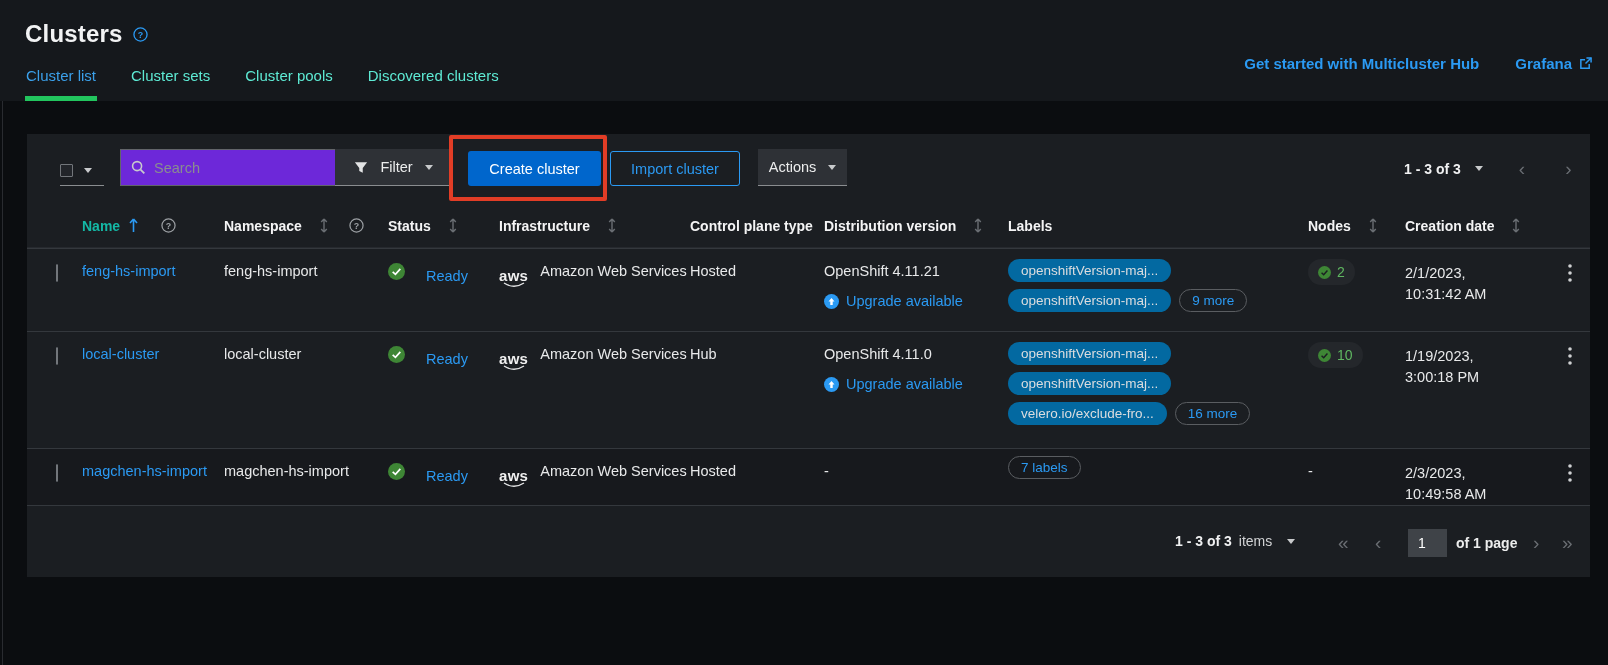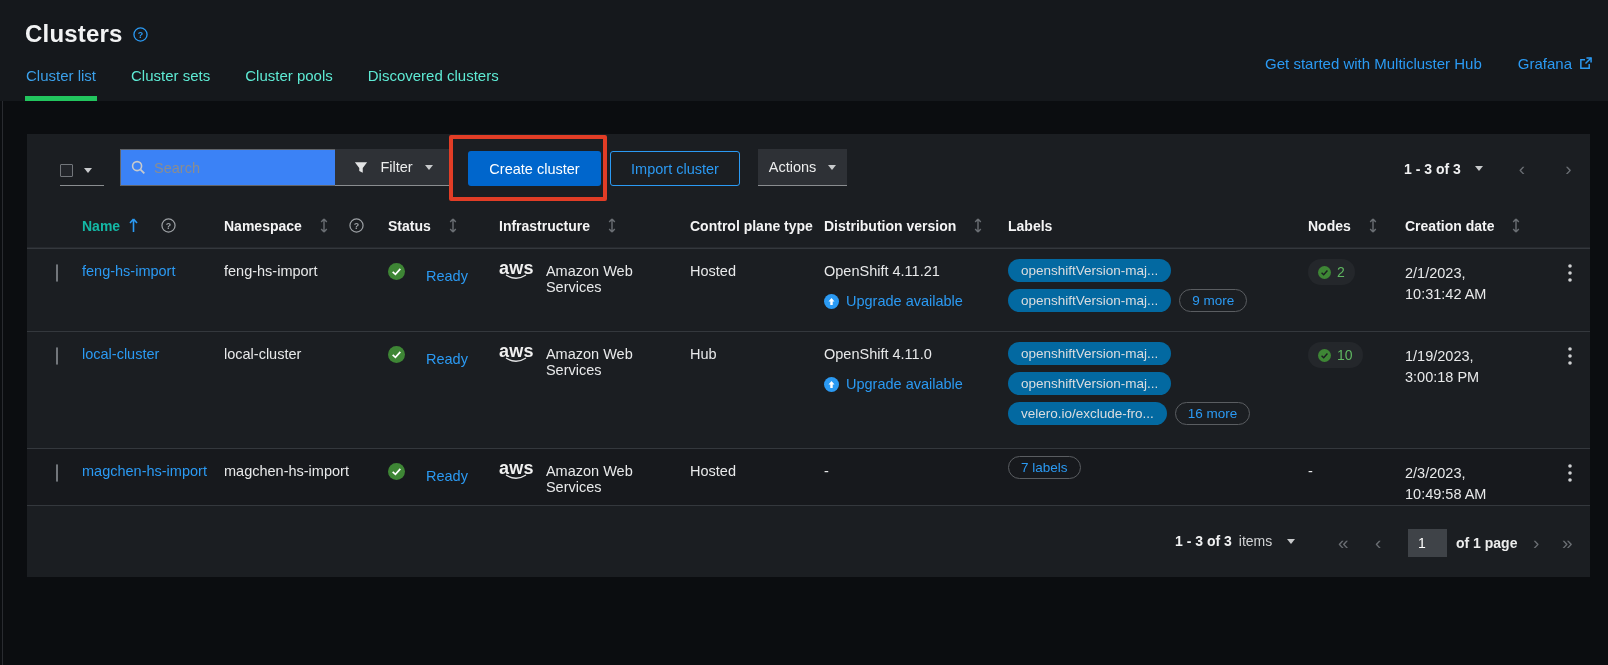--- a/index.html
+++ b/index.html
@@ -6,34 +6,34 @@
   body { background:#000; font-family:"Liberation Sans", sans-serif; }
   .page { position:relative; width:1608px; height:665px; background:#0b0d10; overflow:hidden; color:#e8e9ea; }
   .edge-line { position:absolute; left:2px; top:0; width:1px; height:100%; background:#43464a; opacity:.55; }
 
   
   .top { position:absolute; left:0; top:0; width:1608px; height:101px; background:#15181c; }
   .title-row { position:absolute; left:25px; top:20px; display:flex; align-items:center; gap:10px; }
   .title-row h1 { font-size:24px; font-weight:600; color:#f2f3f4; letter-spacing:.2px; }
   .icon-help { width:15px; height:15px; display:inline-block; }
   .header-links { position:absolute; right:16px; top:55px; display:flex; align-items:center; gap:36px; font-size:15px; }
-  .header-links a { color:#2b9af3; text-decoration:none; cursor:pointer; display:flex; align-items:center; gap:7px; }
+  .header-links a { color:#2b9af3; text-decoration:none; cursor:pointer; display:flex; align-items:center; gap:7px;font-weight:bold; }
   .tabs { position:absolute; left:25px; bottom:0; display:flex; gap:33px; }
   .tab { font-size:15px; color:#5eead4; padding:4px 1px 12px; cursor:pointer; }
   .tab.active { color:#3ba0ea; border-bottom:5px solid #22c55e; }
 
   
   .panel { position:absolute; left:27px; top:134px; width:1563px; height:443px; background:#1b1e22; }
 
   
   .toolbar { position:relative; height:71px; }
   .bulk-select { position:absolute; left:33px; top:22px; width:44px; height:30px; display:flex; align-items:center; gap:11px; border-bottom:1px solid #8a8d90; cursor:pointer; }
   .cb { width:13px; height:13px; background:#22252a; border:1px solid #72767b; border-radius:1px; cursor:pointer; }
   .caret { width:0; height:0; border-left:4.5px solid transparent; border-right:4.5px solid transparent; border-top:5px solid #c8cacc; display:inline-block; }
-  .search-box { position:absolute; left:93px; top:15px; width:216px; height:37px; background:#3b82f6; border:1px solid #62656a; display:flex; align-items:center; padding:0 10px; gap:8px; }
+  .search-box { position:absolute; left:93px; top:15px; width:216px; height:37px; background:#6d28d9; border:1px solid #62656a; display:flex; align-items:center; padding:0 10px; gap:8px; }
   .search-box input { flex:1; background:transparent; border:0; outline:none; color:#e8e9ea; font-size:14.5px; font-family:"Liberation Sans", sans-serif; }
   .search-box input::placeholder { color:#8a8d90; }
   .btn { font-family:"Liberation Sans", sans-serif; font-size:14.5px; border:0; cursor:pointer; border-radius:3px; }
   .btn-menu { position:absolute; top:15px; height:37px; background:#2e3136; color:#eceded; border-radius:0; border-bottom:1px solid #8a8d90; display:flex; align-items:center; justify-content:center; gap:12px; }
   .btn-filter { left:308px; width:117px; }
   .btn-actions { left:731px; width:89px; }
   .btn-primary { position:absolute; left:441px; top:17px; width:133px; height:35px; background:#0066cc; color:#fff; }
   .btn-secondary { position:absolute; left:583px; top:17px; width:130px; height:35px; background:transparent; color:#2b9af3; border:1px solid #2b9af3; }
   .top-pagination { position:absolute; left:1377px; top:25px; display:flex; align-items:center; }
   .range { font-size:14px; font-weight:700; color:#f0f1f2; }
@@ -53,21 +53,21 @@
   .r0 { height:83px; }
   .r1 { height:117px; }
   .r2 { height:57px; background:#17191d; }
   .td { padding-top:14px; }
   .td.sel { padding-left:29px; padding-top:16px; }
   .name-link { color:#2b9af3; text-decoration:none; cursor:pointer; }
   .status-cell { display:flex; align-items:flex-start; gap:21px; }
   .status-cell .ready { color:#2b9af3; margin-top:5px; cursor:pointer; }
   .infra-cell { display:flex; align-items:flex-start; gap:12px; }
   .aws-logo { display:flex; flex-direction:column; align-items:center; margin-top:-1px; }
-  .aws-logo .aws-txt { font-size:18px; font-weight:700; letter-spacing:.3px; color:#f0f0f0; line-height:12px; }
+  .aws-logo .aws-txt { font-size:15px; font-weight:700; letter-spacing:.3px; color:#f0f0f0; line-height:12px;margin-top:8px; }
   .dist-cell .ver { color:#e8e9ea; }
   .upgrade { display:flex; align-items:center; gap:7px; color:#2b9af3; margin-top:14px; cursor:pointer; }
   .labels-cell { padding-top:10px; display:flex; flex-direction:column; gap:7px; }
   .chip-line { display:flex; align-items:center; gap:8px; }
   .chip { background:#0369a1; color:#dcdddf; border-radius:13px; padding:4px 13px; font-size:13.5px; white-space:nowrap; }
   .chip-more { background:transparent; border:1px solid #5a5d61; color:#2b9af3; border-radius:13px; padding:3px 12px; font-size:13.5px; cursor:pointer; }
   .labels-cell.only { padding-top:7px; }
   .nodes-cell { padding-top:10px; }
   .node-pill { display:inline-flex; align-items:center; gap:6px; background:#24272b; border-radius:13px; padding:5px 10px; }
   .node-pill .cnt { color:#5fb761; font-size:14px; }

